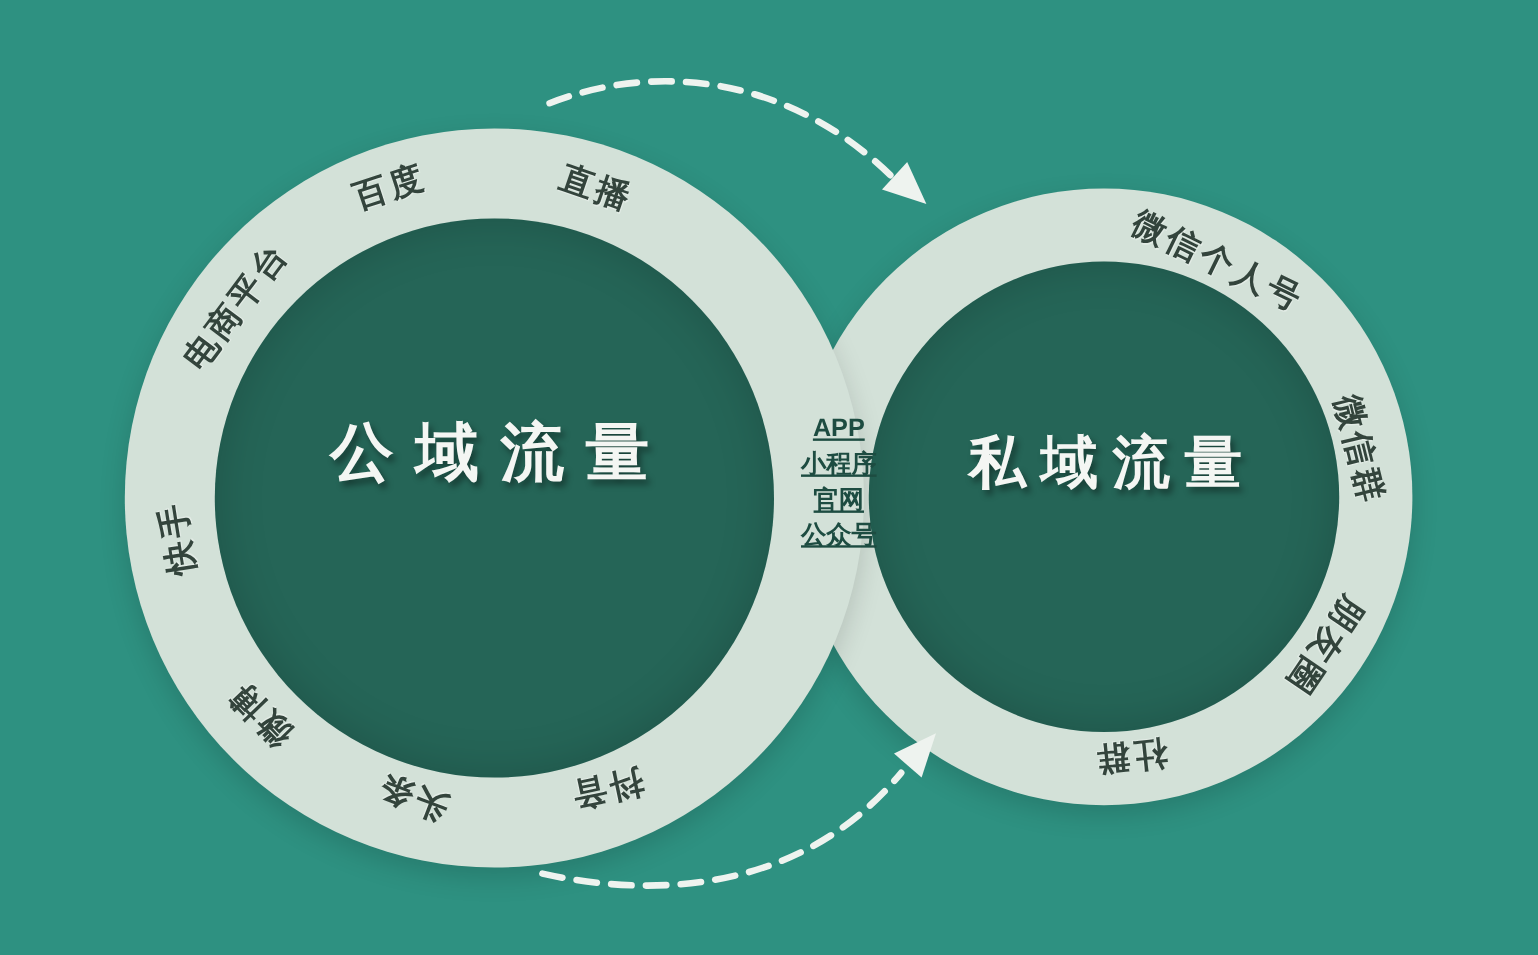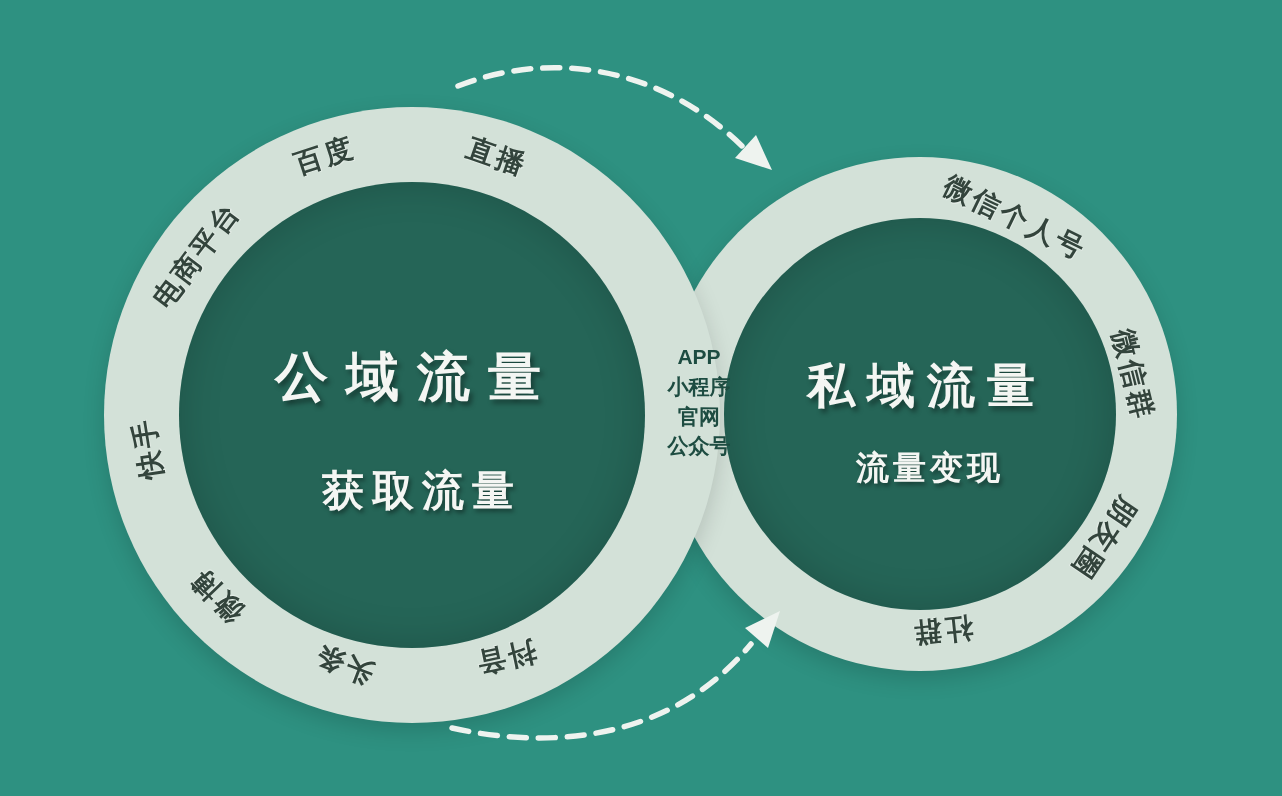--- a/index.html
+++ b/index.html
@@ -45,21 +45,21 @@
   .sub-title{
     position:absolute;transform:translate(-50%,-50%);
     color:var(--title);font-weight:900;white-space:nowrap;
     text-shadow:2px 3px 4px rgba(0,0,0,0.40);
   }
   .sub-left{font-size:42px;letter-spacing:8px;}
   .sub-right{font-size:33px;letter-spacing:4px;}
   .bridge{
     position:absolute;left:699px;top:402px;transform:translate(-50%,-50%);
     text-align:center;color:var(--bridge);font-weight:bold;
-    font-size:21px;line-height:1.42;white-space:nowrap;
+    font-size:21px;line-height:1.42;white-space:nowrap;text-decoration:underline;
   }
   .arrows{position:absolute;inset:0;pointer-events:none;}
 </style>
 </head>
 <body>
 
 <div class="stage">
 
   <div class="circle-outer" style="left:663px;top:157px;width:514px;height:514px;"></div>
   <div class="circle-outer" style="left:104px;top:107px;width:616px;height:616px;"></div>
@@ -74,24 +74,22 @@
   <div class="ring-label" style="left:217px;top:595px;--r:-134deg;">微博</div>
   <div class="ring-label" style="left:344px;top:664px;--r:-159deg;">头条</div>
   <div class="ring-label" style="left:505px;top:657px;--r:168deg;">抖音</div>
 
   <div class="ring-label" style="left:1015px;top:218px;--r:26deg;">微信个人号</div>
   <div class="ring-label" style="left:1133px;top:375px;--r:76deg;">微信群</div>
   <div class="ring-label" style="left:1104px;top:538px;--r:124deg;">朋友圈</div>
   <div class="ring-label" style="left:942px;top:630px;--r:174deg;">社群</div>
 
   <div class="big-title title-left" style="left:417px;top:378px;">公域流量</div>
-  <div class="sub-title sub-left" style="left:422px;top:491px;">获取流量</div>
 
   <div class="big-title title-right" style="left:927px;top:386px;">私域流量</div>
-  <div class="sub-title sub-right" style="left:930px;top:468px;">流量变现</div>
 
   <div class="bridge">
     <div>APP</div>
     <div>小程序</div>
     <div>官网</div>
     <div>公众号</div>
   </div>
 
   <svg class="arrows" width="1282" height="796" viewBox="0 0 1282 796">
     <path d="M 458 86 C 545 52, 655 62, 742 146" fill="none" stroke="#eef3ef" stroke-width="5.5" stroke-dasharray="17 12" stroke-linecap="round"></path>

